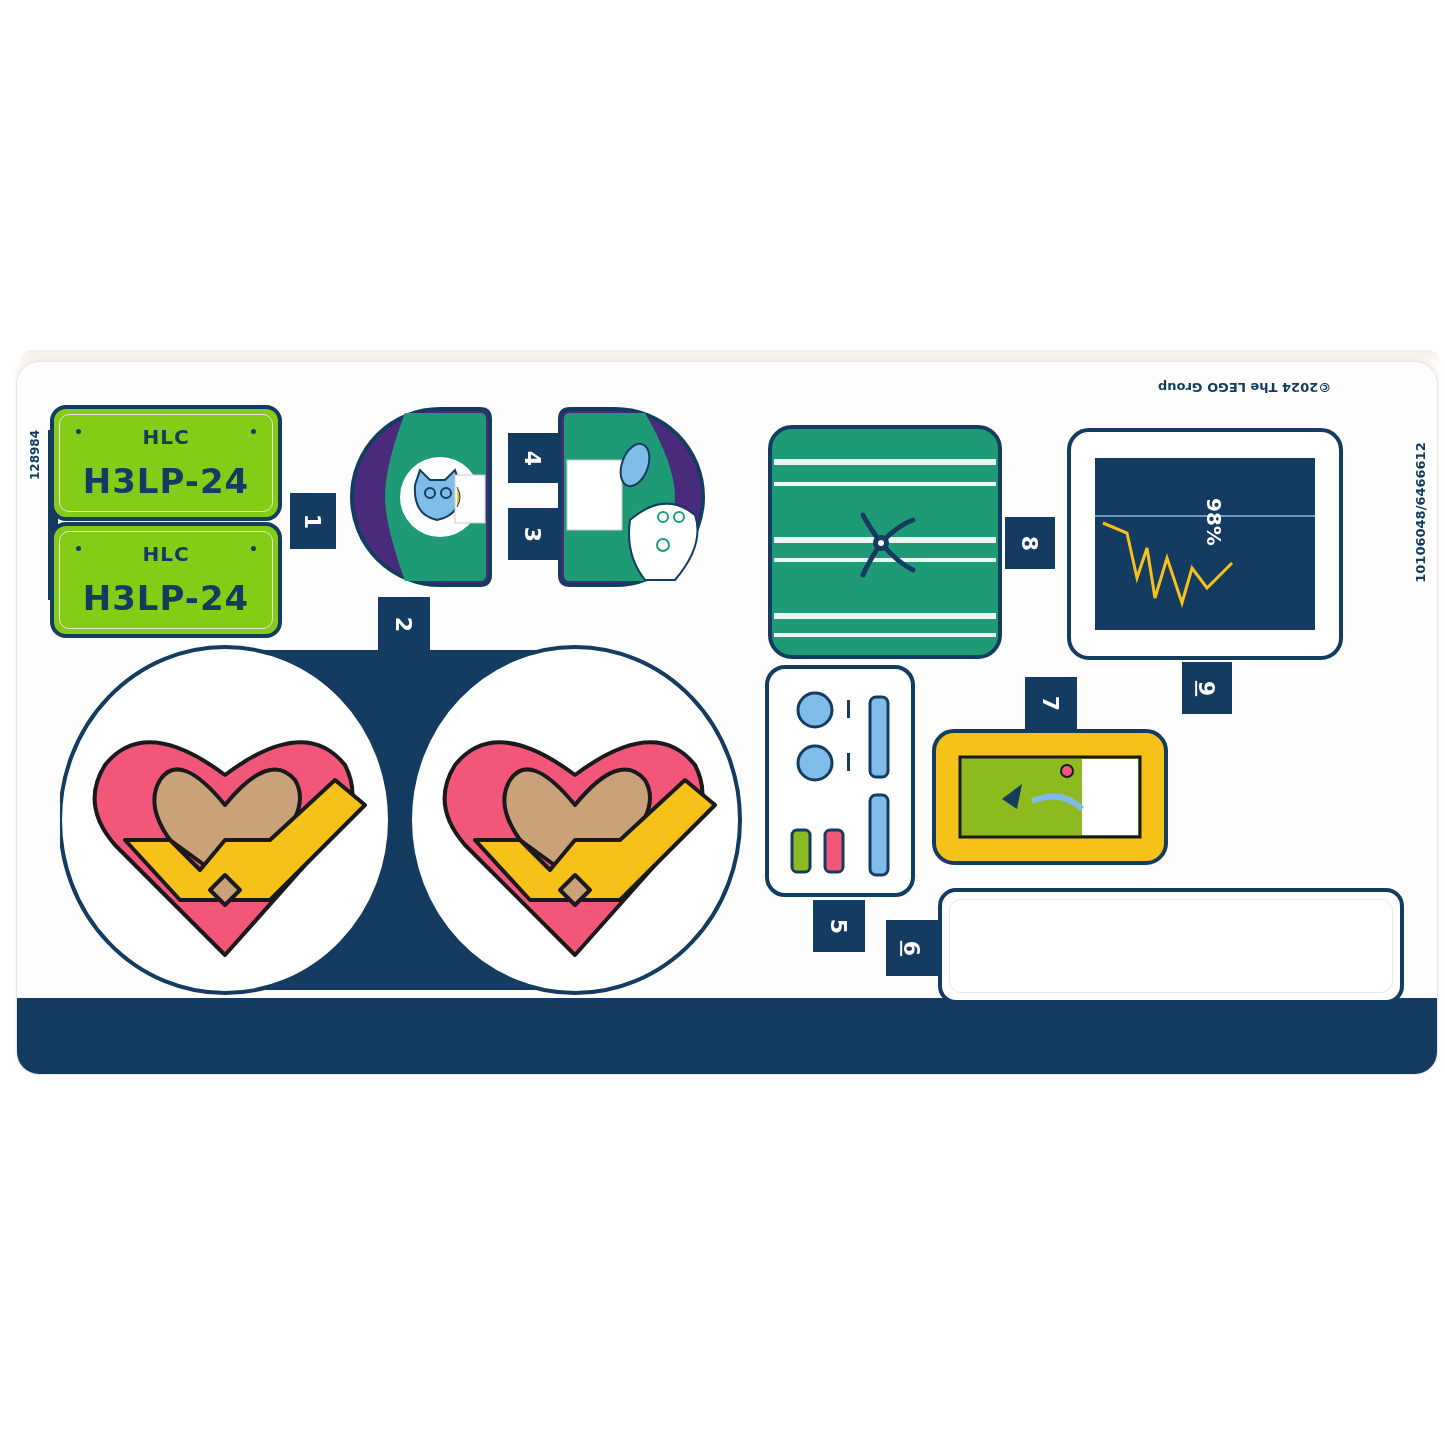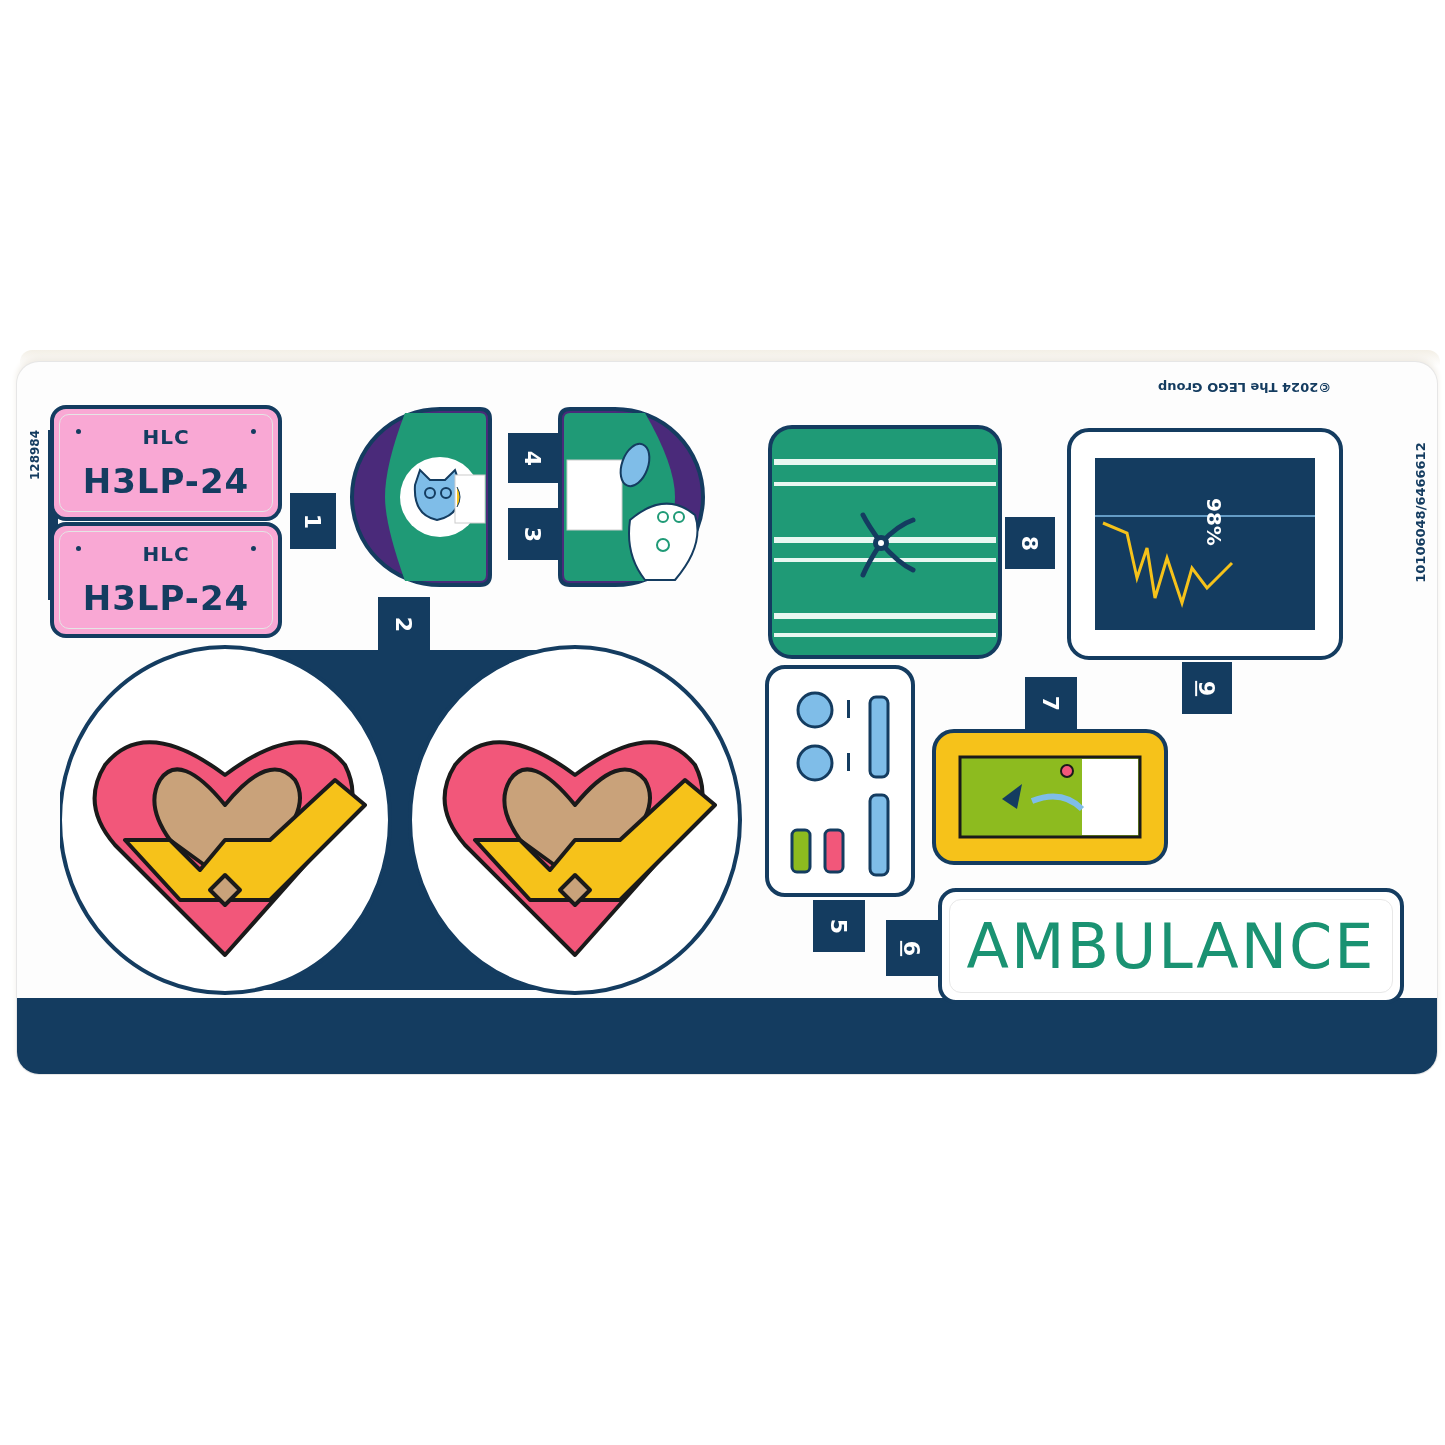--- a/index.html
+++ b/index.html
@@ -4,21 +4,21 @@
 <style>
   html,body{margin:0;padding:0;background:#ffffff;}
   body{width:1445px;height:1445px;position:relative;overflow:hidden;font-family:"DejaVu Sans",sans-serif;}
   .sheet{position:absolute;left:17px;top:362px;width:1420px;height:712px;background:#fdfdfd;border-radius:22px;box-shadow:0 0 0 1px #e6e6e6, 0 -4px 6px #eeeae2;}
   .peel{position:absolute;left:20px;top:350px;width:1420px;height:16px;background:linear-gradient(#f3efe6,#fff);border-radius:12px 12px 0 0;}
   .bottom-bar{position:absolute;left:17px;top:998px;width:1420px;height:76px;background:#143c60;border-radius:0 0 22px 22px;}
   .abs{position:absolute;}
   .navy{background:#143c60;}
   .label-tab{position:absolute;background:#143c60;color:#fff;font-weight:bold;font-size:22px;display:flex;align-items:center;justify-content:center;}
   .rot90 span{display:inline-block;transform:rotate(90deg);}
-  .plate{position:absolute;background:#f9a8d4;border:4px solid #143c60;border-radius:16px;box-sizing:border-box;text-align:center;color:#143c60;}
+  .plate{position:absolute;background:#84cc16;border:4px solid #143c60;border-radius:16px;box-sizing:border-box;text-align:center;color:#143c60;}
   .plate .inner{position:absolute;inset:5px;border:1px solid #e5e5e5;border-radius:10px;}
   .plate .small{position:relative;font-weight:bold;font-size:20px;margin-top:16px;letter-spacing:1px;}
   .plate .big{position:relative;font-weight:bold;font-size:34px;margin-top:12px;letter-spacing:1px;}
   .plate .dot{position:absolute;width:5px;height:5px;border-radius:50%;background:#143c60;top:20px;}
   .vtext{position:absolute;font-size:12px;color:#143c60;font-weight:bold;white-space:nowrap;}
   .copyright{position:absolute;font-size:13px;color:#143c60;font-weight:bold;transform:rotate(180deg);white-space:nowrap;}
   .ambulance{position:absolute;left:938px;top:888px;width:466px;height:116px;background:#fff;border:4px solid #143c60;border-radius:18px;box-sizing:border-box;display:flex;align-items:center;justify-content:center;}
   .ambulance .txt{color:#1a9272;font-size:62px;letter-spacing:2px;font-family:"DejaVu Sans",sans-serif;}
   .ambulance .inner{position:absolute;inset:7px;border:1px solid #e8e8e8;border-radius:12px;}
 </style>
@@ -171,15 +171,14 @@
     <circle cx="135" cy="42" r="6" fill="#f2577a" stroke="#1a1a1a" stroke-width="2"></circle>
   </svg>
 </div>
 
 <div>
   <div class="label-tab" style="left:886px;top:920px;width:52px;height:56px;">
       <span style="transform:rotate(90deg);display:inline-block;text-decoration:underline;">6</span>
     </div>
   <div class="ambulance">
     <div class="inner"></div>
-    <span class="txt">AMBULANCE</span>
   </div>
 </div>
 
 </body></html>

